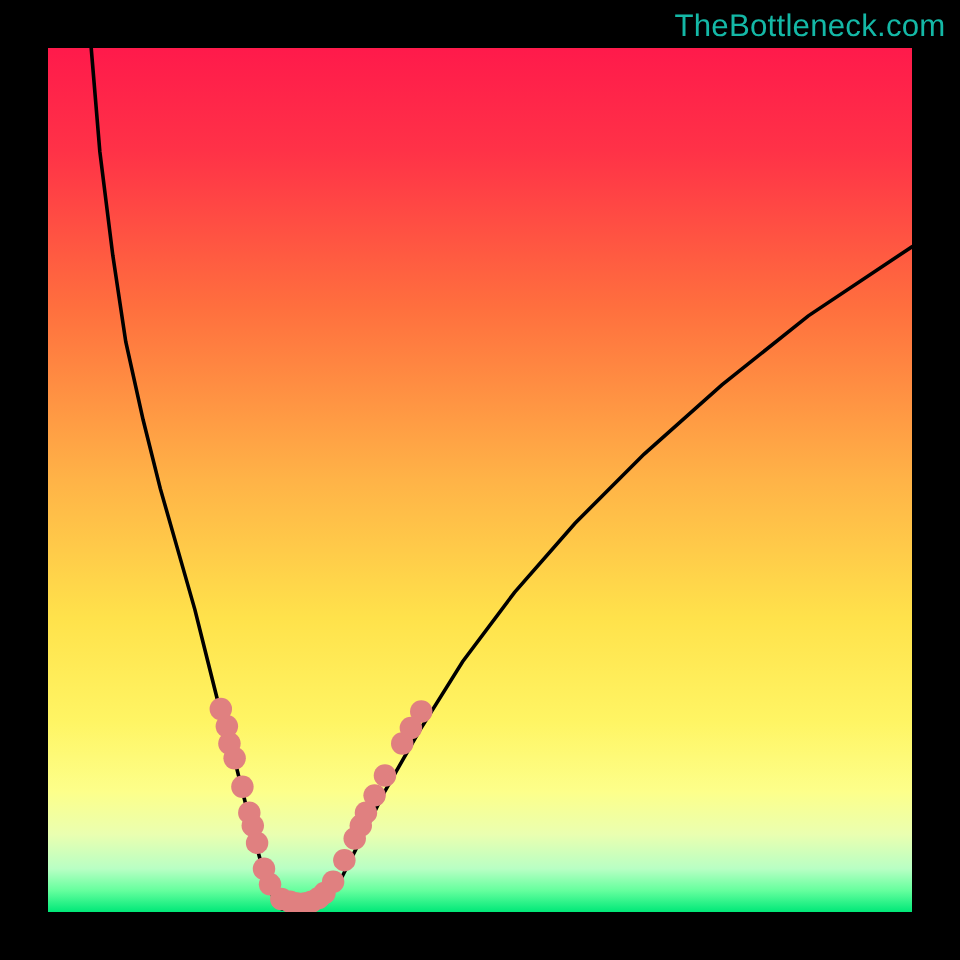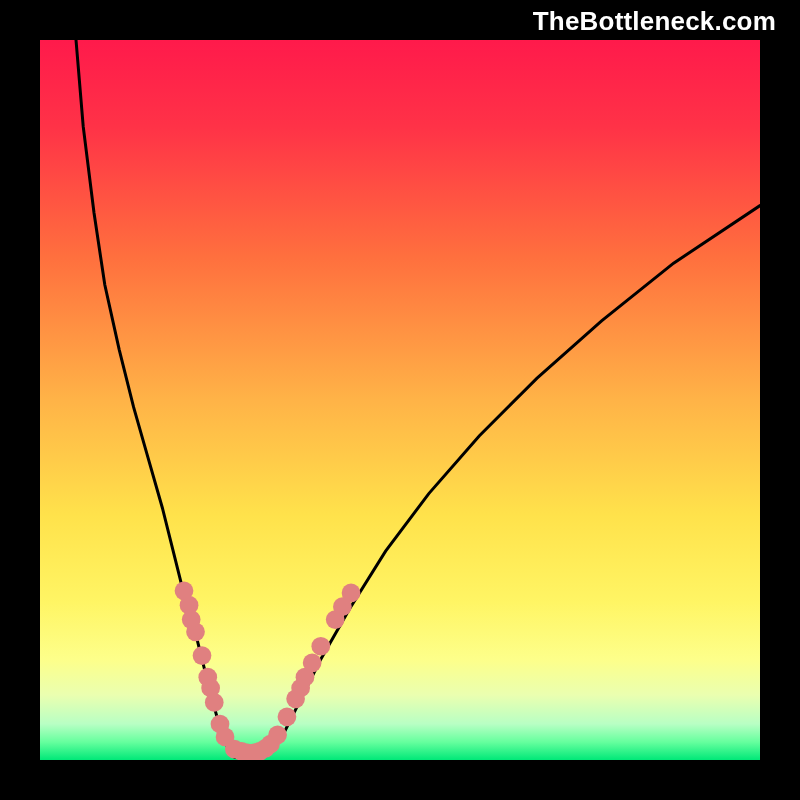--- a/index.html
+++ b/index.html
@@ -47,25 +47,25 @@
     stroke: #000;
     stroke-width: 3;
     stroke-linecap: round;
   }
   .dot {
     fill: #e08080;
   }
   .watermark {
     position: absolute;
     top: 6px;
-    right: 24px;
-    color: #ffffff;
+    right: 12px;
+    color: #14b8a6;
     font-size: 26px;
     letter-spacing: 0.2px;
-    font-weight: 700;
+    font-weight: 400;
   }
 </style>
 </head>
 <body>
 
 <div class="frame">
 
   <div class="plot-area">
 
     <svg class="gradient" viewBox="0 0 100 100" preserveAspectRatio="none">

